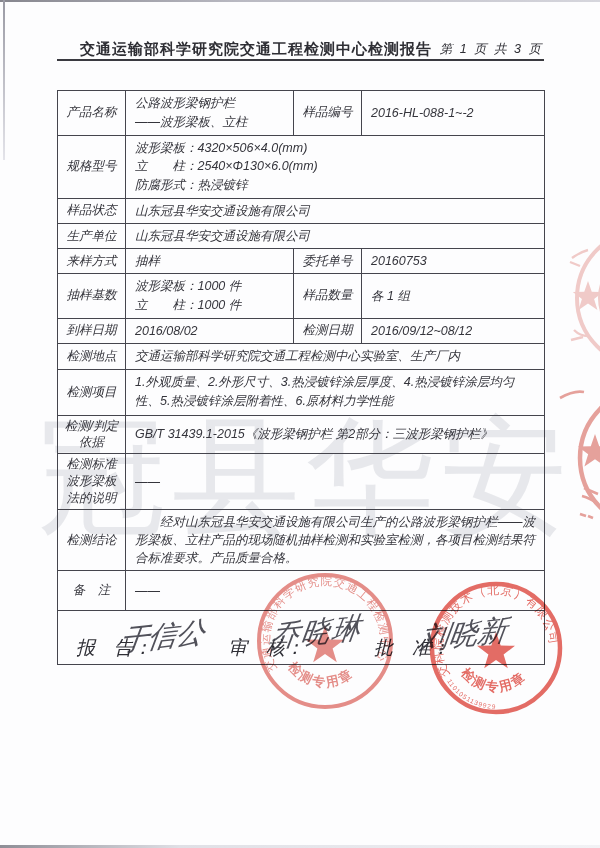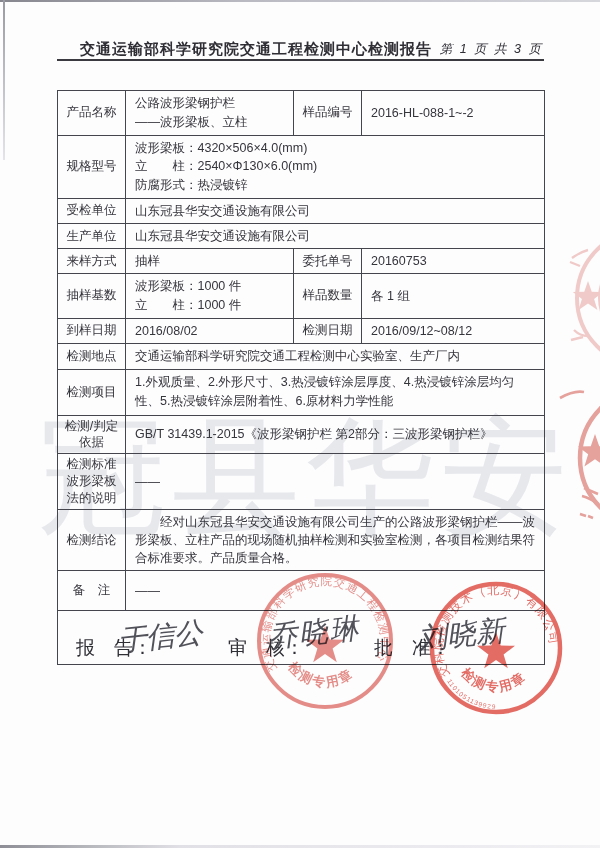--- a/index.html
+++ b/index.html
@@ -17,21 +17,21 @@
   .hdr-page  { position:absolute; right:57px; top:41px; font-size:12.5px; color:#2e2e34; letter-spacing:2px;font-style:italic; }
   .hdr-rule  { position:absolute; left:57px; top:59px; width:487px; height:2px; background:#3a3a40; }
 
   
   .watermark { position:absolute; left:38px; top:402px; width:534px; height:150px;
                font-family:"DejaVu Serif","Liberation Serif",serif;
                font-size:128px; line-height:150px; letter-spacing:6px; white-space:nowrap;
                color:#5d6478; opacity:0.13; z-index:0; }
 
   
-  table.report { position:absolute; left:57px; top:90px; width:487px; border-collapse:collapse; z-index:1; background:transparent; table-layout:fixed; }
+  table.report { position:absolute; left:57px; top:90px; width:487px; border-collapse:collapse; z-index:1; background:transparent; table-layout:fixed;font-style:italic; }
   table.report td { border:1.6px solid #45454d; font-size:12.5px; color:#35353c; background:transparent; vertical-align:middle; }
   td.lbl { text-align:center; padding:2px 3px; line-height:1.35; }
   td.val { text-align:left; padding:3px 9px; line-height:1.45; }
   .vline { line-height:1.5; }
   .conclusion { text-indent:2em; line-height:1.5; text-align:justify; }
 
   
   .sigcell { position:relative; height:54px; }
   .siglabel { position:absolute; top:24px; font-size:19px; color:#2f2f36; white-space:nowrap; }
   .sig-l1 { left:18px; } .sig-l2 { left:170px; } .sig-l3 { left:316px; }
@@ -78,21 +78,21 @@
       </tr>
       <tr style="height:57px">
         <td class="lbl">规格型号</td>
         <td class="val" colspan="3">
           <div class="vline">波形梁板：4320×506×4.0(mm)</div>
           <div class="vline">立　　柱：2540×Φ130×6.0(mm)</div>
           <div class="vline">防腐形式：热浸镀锌</div>
         </td>
       </tr>
       <tr style="height:25px">
-        <td class="lbl">受检单位</td>
+        <td class="lbl">样品状态</td>
         <td class="val" colspan="3">山东冠县华安交通设施有限公司</td>
       </tr>
       <tr style="height:25px">
         <td class="lbl">生产单位</td>
         <td class="val" colspan="3">山东冠县华安交通设施有限公司</td>
       </tr>
       <tr style="height:24px">
         <td class="lbl">来样方式</td>
         <td class="val">抽样</td>
         <td class="lbl">委托单号</td>

